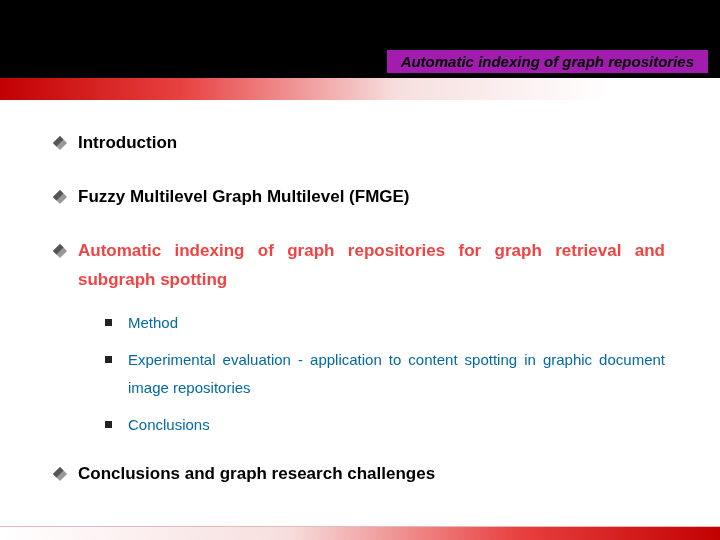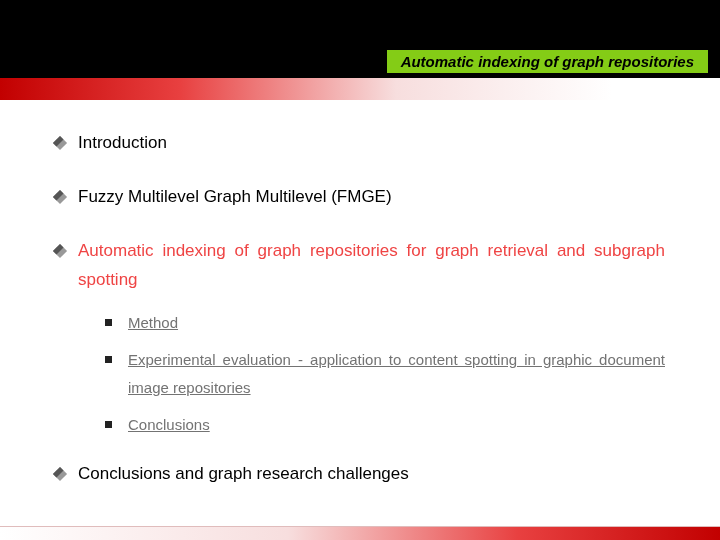--- a/index.html
+++ b/index.html
@@ -18,41 +18,41 @@
   .header-black {
     width: 100%;
     height: 78px;
     background: #000;
     position: relative;
   }
   .title-pill {
     position: absolute;
     top: 49px;
     right: 11px;
-    background: #84cc16;
+    background: #a21caf;
     border: 1px solid #000;
     padding: 3px 14px;
     font-size: 15px;
     font-weight: bold;
     font-style: italic;
     color: #000;
   }
   .gradient-bar {
     width: 100%;
     height: 22px;
     background: linear-gradient(to right, #c20000 0%, #e84040 25%, #f7dede 55%, #fff 85%);
   }
   .content {
     padding: 28px 55px 10px 55px;
   }
   .main-item {
     display: flex;
     align-items: flex-start;
     margin-bottom: 24px;
-    font-weight: normal;
+    font-weight: bold;
     font-size: 17px;
     color: #000;
     line-height: 1.75;
   }
   .main-item.highlighted .main-text {
     color: #ef4444;
     text-align: justify;
   }
   .main-text {
     flex: 1;
@@ -78,24 +78,23 @@
   }
   .sub-list {
     margin-left: 50px;
     margin-top: -10px;
     margin-bottom: 20px;
   }
   .sub-item {
     display: flex;
     align-items: flex-start;
     font-size: 15px;
-    color: #737373;
+    color: #0369a1;
     line-height: 1.9;
     margin-bottom: 8px;
-    text-decoration: underline;
   }
   .sub-text {
     flex: 1;
     text-align: justify;
   }
   .square-bullet {
     width: 7px;
     min-width: 7px;
     height: 7px;
     background: #222;

